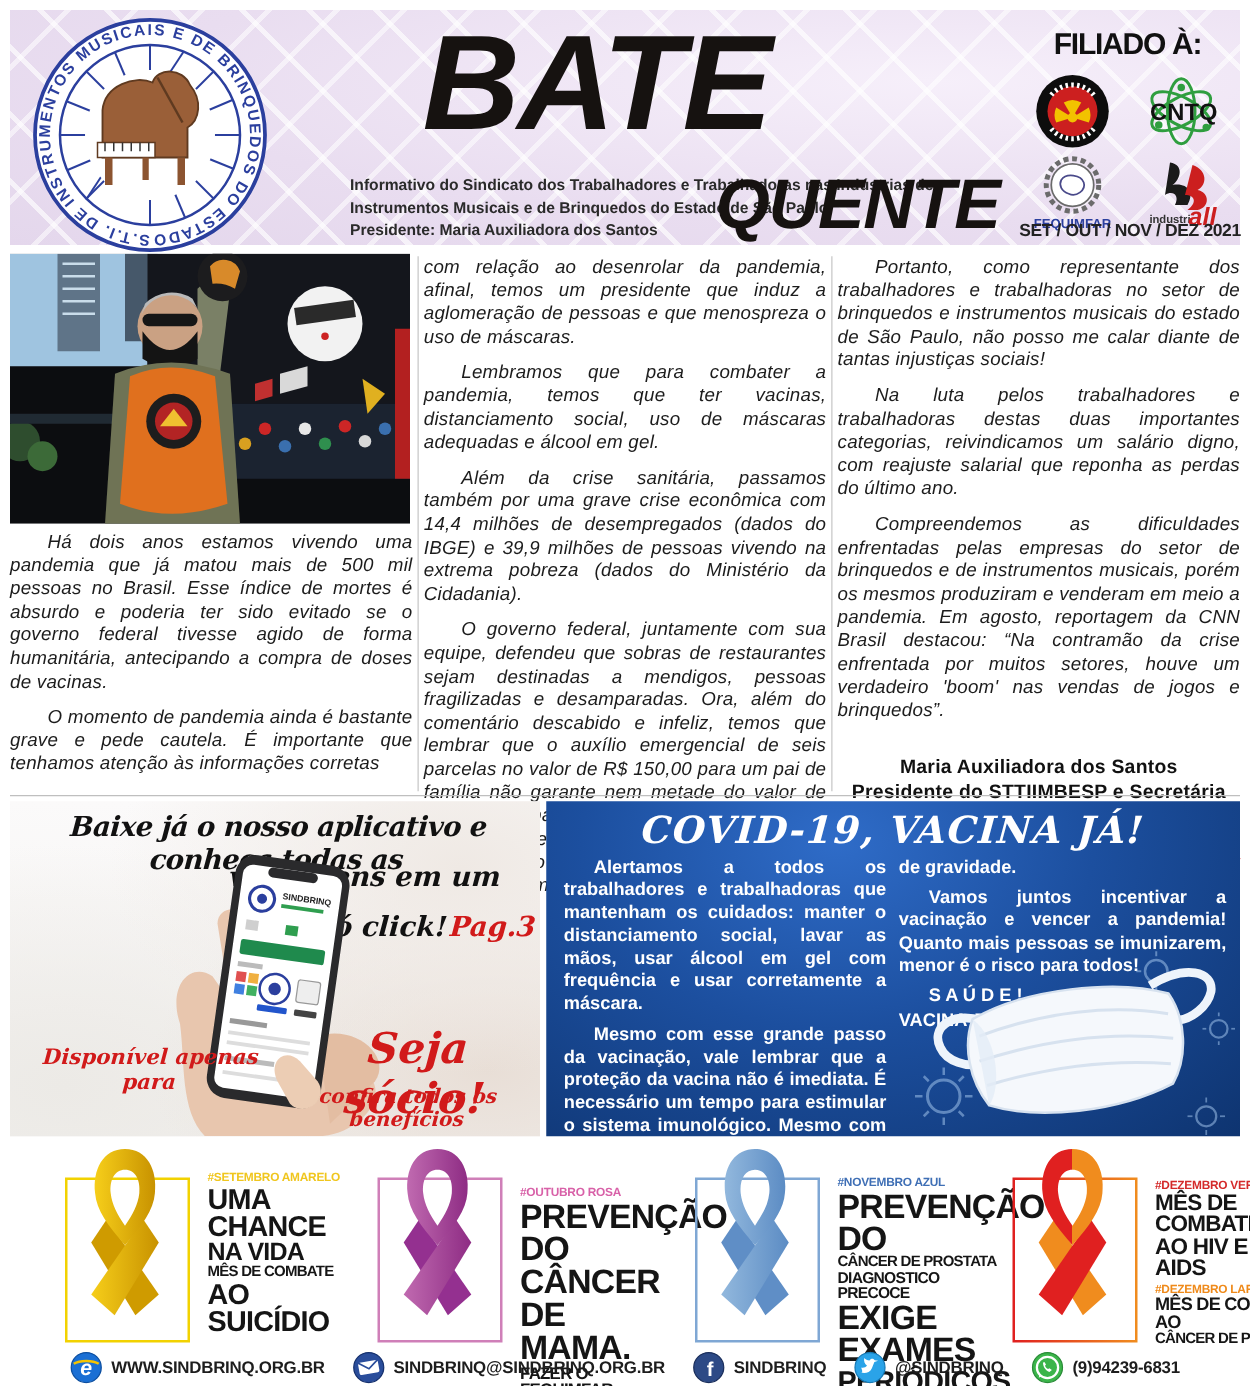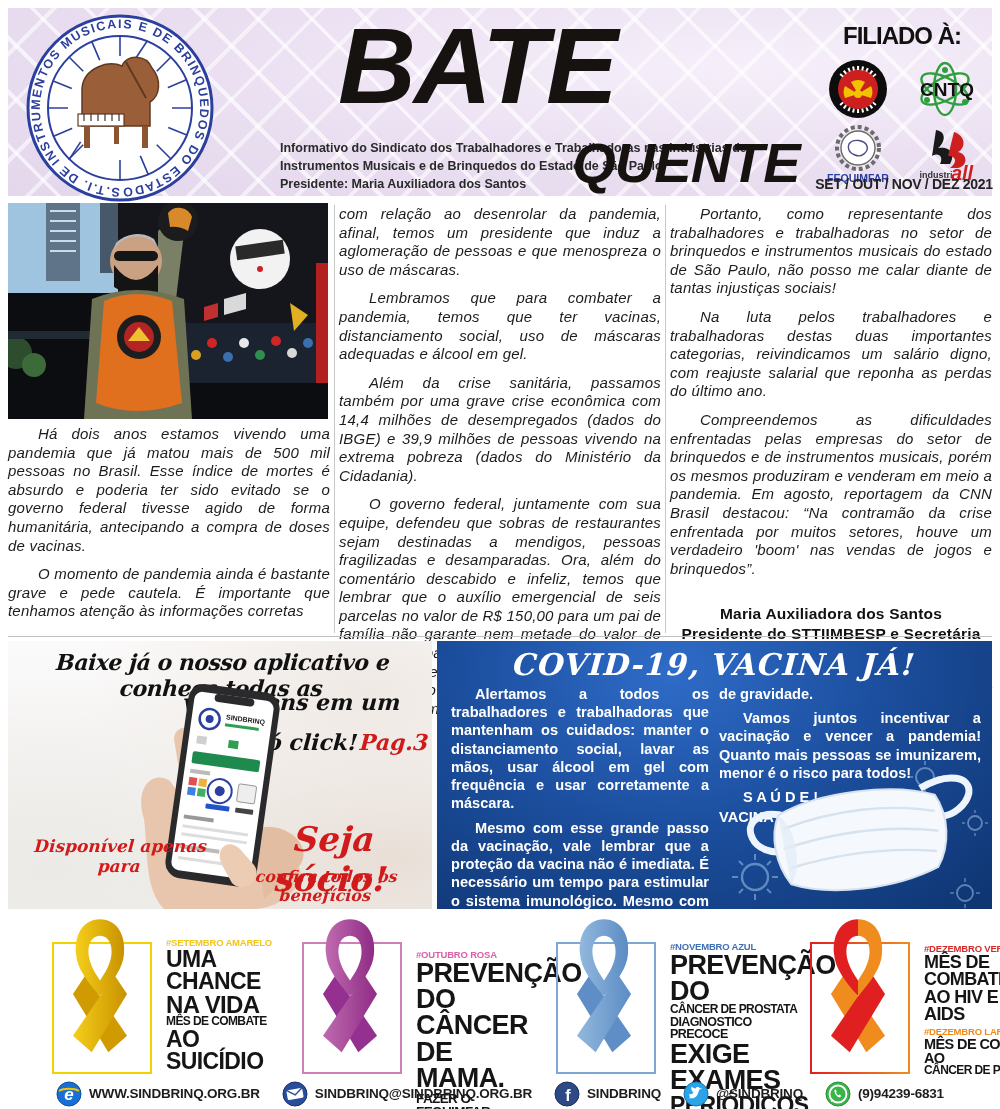--- a/index.html
+++ b/index.html
@@ -67,21 +67,21 @@
   #mask-wrap{left:292px;top:118px;width:262px;height:150px;}
 
   
   #ribbons{left:0;top:910px;width:864px;height:168px;background:#fff;margin-left:40px;}
   .camp{top:0;width:246px;height:168px;}
   .camp .sq{position:absolute;left:4px;top:32px;width:96px;height:128px;border:2px solid;}
   .camp svg.ribbon{position:absolute;left:0px;top:0px;}
   .ctext{position:absolute;left:118px;top:28px;width:128px;line-height:1.0;}
   .tag{font-size:9.5px;font-weight:800;letter-spacing:-0.2px;}
   .cl{font-weight:900;color:#151515;letter-spacing:-0.6px;line-height:.98;}
-  .s24{font-size:23px;} .s30{font-size:24px;} .s21{font-size:27px;} .s17{font-size:12px;}
+  .s24{font-size:23px;} .s30{font-size:20px;} .s21{font-size:27px;} .s17{font-size:12px;}
   .s14{font-size:13.5px;} .s13{font-size:12.5px;} .s19{font-size:18px;} .s15{font-size:14.5px;}
   #camp1{left:8px;} #camp2{left:258px;} #camp3{left:512px;} #camp4{left:766px;}
   #camp1 .sq{border-color:#f2d200;} #camp2 .sq{border-color:#cf7fb8;}
   #camp3 .sq{border-color:#7fa7d4;}
   #camp4 .sq{border:2px solid;border-image:linear-gradient(90deg,#e02020,#f08c1e) 1;}
   .tag-yellow{color:#f0c61e;} .tag-pink{color:#d861a8;} .tag-blue{color:#3f6fb5;}
   .tag-red{color:#d42a2a;} .tag-orange{color:#ef8a1a;}
 
   
   #footer{left:0;top:1078px;width:1000px;height:31px;display:flex;align-items:center;justify-content:center;gap:22px;background:transparent;}

